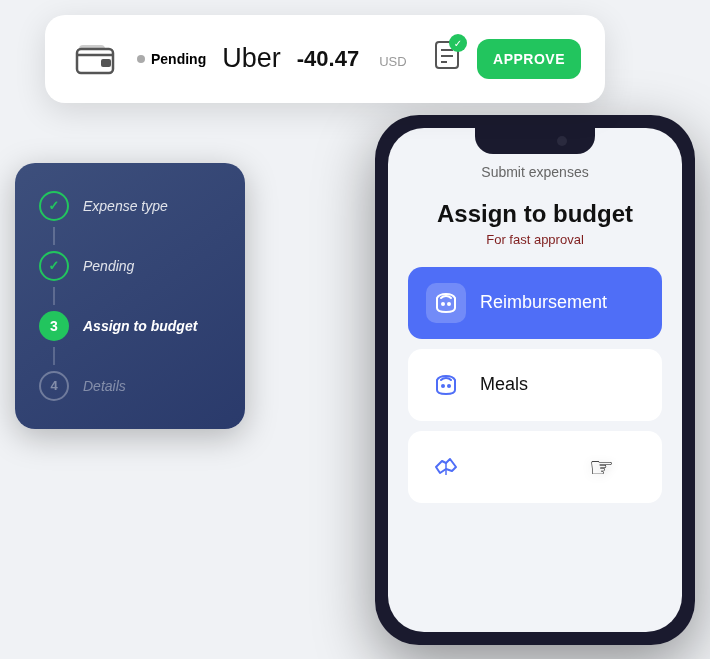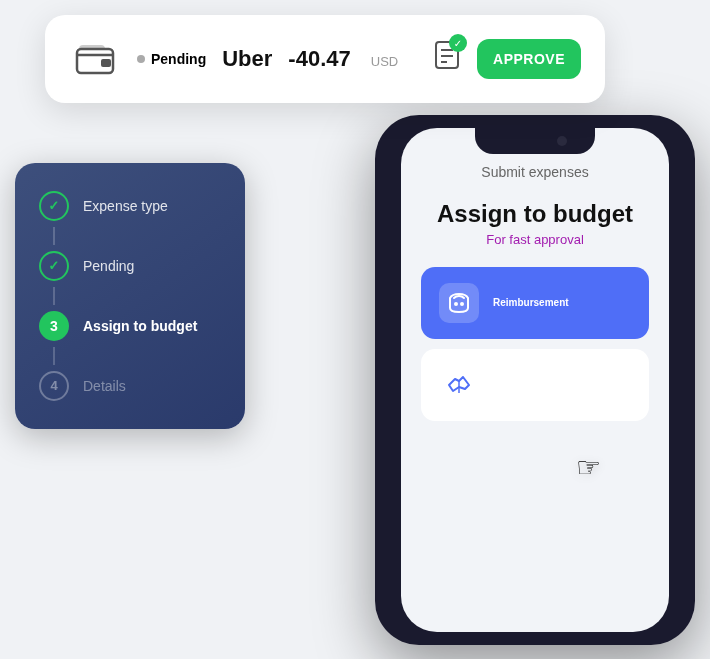--- a/index.html
+++ b/index.html
@@ -60,22 +60,22 @@
     .uber-card .pending-dot::before {
       content: '';
       width: 8px;
       height: 8px;
       background: #aaa;
       border-radius: 50%;
       display: inline-block;
     }
 
     .uber-card .merchant {
-      font-size: 22px;
-      font-weight: 700;
+      font-size: 27px;
+      font-weight: 400;
       color: #111;
     }
 
     .uber-card .amount {
       font-size: 22px;
       font-weight: 700;
       color: #111;
     }
 
     .uber-card .currency {
@@ -170,20 +170,21 @@
 
     .step-circle.inactive {
       background: transparent;
       border: 2px solid rgba(255,255,255,0.3);
       color: rgba(255,255,255,0.4);
     }
 
     .step-label {
       font-size: 14px;
       color: rgba(255,255,255,0.85);
+      font-style: italic;
     }
 
     .step-label.active-label {
       font-weight: 700;
       color: #fff;
     }
 
     .step-label.inactive-label {
       color: rgba(255,255,255,0.4);
     }
@@ -208,21 +209,21 @@
       background: #1a1a2e;
       border-radius: 44px;
       box-shadow: 0 20px 60px rgba(0,0,0,0.4);
       display: flex;
       align-items: center;
       justify-content: center;
       z-index: 6;
     }
 
     .phone-inner {
-      width: 268px;
+      width: 294px;
       height: 504px;
       background: #f2f4f8;
       border-radius: 36px;
       overflow: hidden;
       position: relative;
     }
 
     .phone-notch {
       position: absolute;
       top: 0;
@@ -263,21 +264,21 @@
       text-align: center;
       font-size: 24px;
       font-weight: 800;
       color: #111;
       margin-bottom: 4px;
     }
 
     .phone-subheading {
       text-align: center;
       font-size: 13px;
-      color: #a21caf;
+      color: #7f1d1d;
       margin-bottom: 20px;
     }
 
     .budget-item {
       background: #fff;
       border-radius: 14px;
       padding: 16px 18px;
       display: flex;
       align-items: center;
       gap: 14px;
@@ -297,22 +298,22 @@
       justify-content: center;
       font-size: 22px;
     }
 
     .budget-icon.selected-icon {
       background: rgba(255,255,255,0.2);
       border-radius: 10px;
     }
 
     .budget-label {
-      font-size: 10px;
-      font-weight: 700;
+      font-size: 18px;
+      font-weight: 400;
       color: #111;
     }
 
     .budget-label.selected-label {
       color: #fff;
     }
 
     .cursor-hand {
       position: absolute;
       bottom: 148px;
@@ -400,20 +401,31 @@
             <svg width="26" height="26" viewBox="0 0 26 26" fill="none">
               <path d="M4 8 Q6 4 13 4 Q20 4 22 8 L22 18 Q22 22 13 22 Q4 22 4 18 Z" stroke="#fff" stroke-width="2" fill="none"></path>
               <path d="M8 8 Q10 6 13 6 Q16 6 18 8" stroke="#fff" stroke-width="2" stroke-linecap="round"></path>
               <circle cx="10" cy="14" r="2" fill="#fff"></circle>
               <circle cx="16" cy="14" r="2" fill="#fff"></circle>
             </svg>
           </div>
           <span class="budget-label selected-label">Reimbursement</span>
         </div>
 
+        <div class="budget-item">
+          <div class="budget-icon">
+            <svg width="26" height="26" viewBox="0 0 26 26" fill="none">
+              <path d="M4 8 Q6 4 13 4 Q20 4 22 8 L22 18 Q22 22 13 22 Q4 22 4 18 Z" stroke="#4f6ef7" stroke-width="2" fill="none"></path>
+              <path d="M8 8 Q10 6 13 6 Q16 6 18 8" stroke="#4f6ef7" stroke-width="2" stroke-linecap="round"></path>
+              <circle cx="10" cy="14" r="2" fill="#4f6ef7"></circle>
+              <circle cx="16" cy="14" r="2" fill="#4f6ef7"></circle>
+            </svg>
+          </div>
+          <span class="budget-label">Meals</span>
+        </div>
 
         <div class="budget-item">
           <div class="budget-icon">
             <svg width="28" height="28" viewBox="0 0 28 28" fill="none">
               <path d="M4 14 L10 8 L14 10 L18 6 L24 14 L20 18 L14 16 L8 20 Z" stroke="#4f6ef7" stroke-width="2" fill="none" stroke-linejoin="round"></path>
               <line x1="14" y1="10" x2="14" y2="22" stroke="#4f6ef7" stroke-width="1.5"></line>
             </svg>
           </div>
         </div>
 

